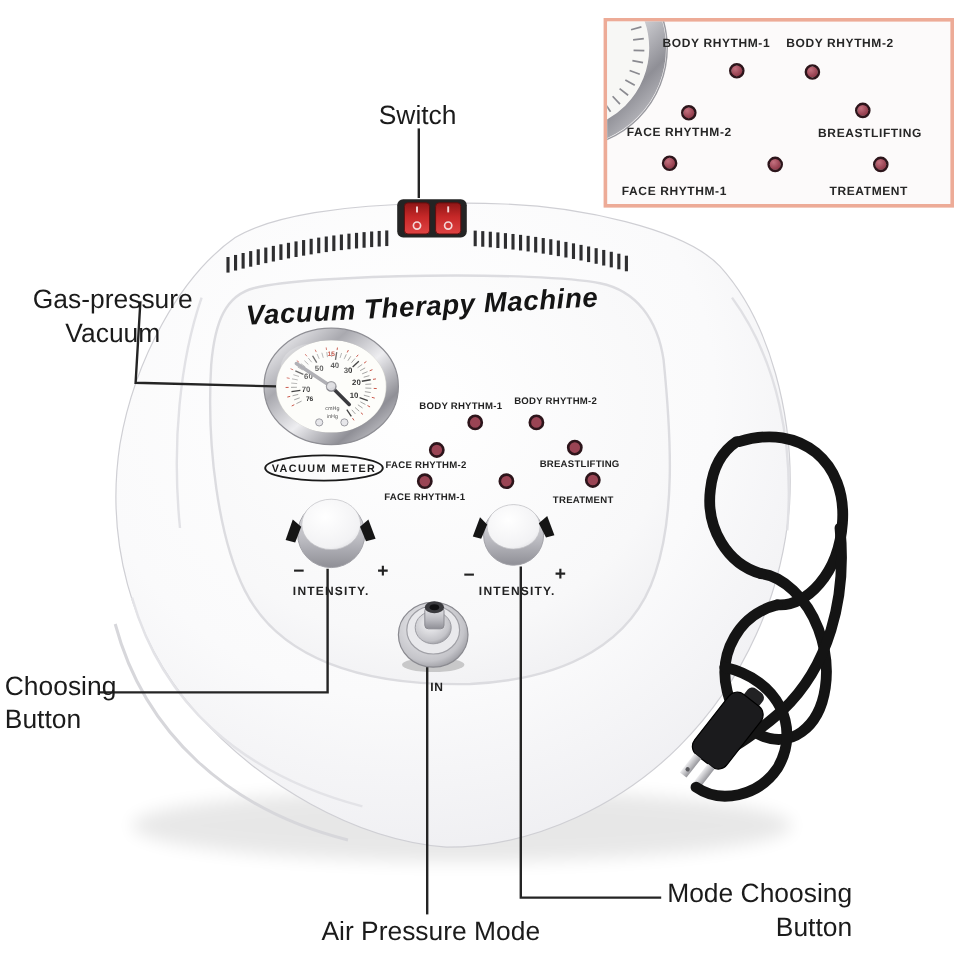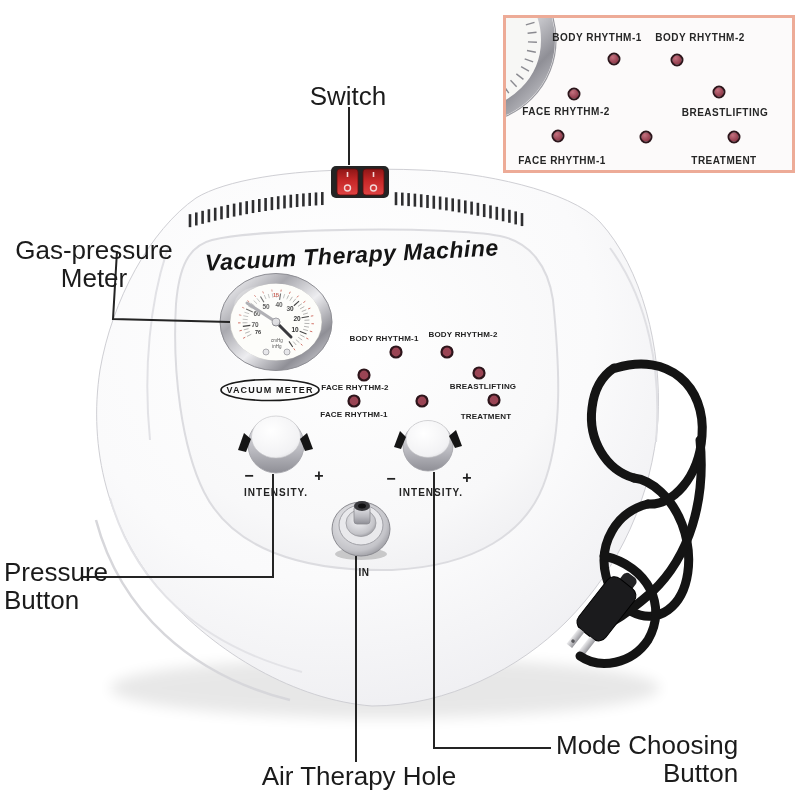--- a/index.html
+++ b/index.html
@@ -1,19 +1,19 @@
 <!DOCTYPE html>
 <html><head>
 <meta charset="utf-8">
 <style>
   html,body{margin:0;padding:0;background:#ffffff;}
   #stage{position:relative;width:800px;height:800px;background:#ffffff;overflow:hidden;
          font-family:"Liberation Sans",sans-serif;}
   #machine-svg{position:absolute;left:0;top:0;}
-  .anno{position:absolute;color:#1b1b1b;font-size:26px;line-height:28px;white-space:nowrap;}
+  .anno{position:absolute;color:#1b1b1b;font-size:22px;line-height:28px;white-space:nowrap;}
   .anno.center{text-align:center;}
   
   .inset{position:absolute;left:503px;top:15px;width:292px;height:158px;
          border:3px solid #edab97;background:#fcfafa;overflow:hidden;box-sizing:border-box;}
   .inset .ilabel{position:absolute;transform:translate(-50%,-50%);font-size:10px;font-weight:bold;
          letter-spacing:.5px;color:#262626;white-space:nowrap;}
   .inset .iled{position:absolute;width:13px;height:13px;border-radius:50%;
          background:radial-gradient(circle at 35% 30%,#c4717f,#9a4454 60%,#83323f);
          border:2px solid #2d151b;box-sizing:border-box;transform:translate(-50%,-50%);}
   .inset svg{position:absolute;left:-3px;top:-3px;}
@@ -307,28 +307,28 @@
     <polyline points="356,556 356,762"></polyline>
     <polyline points="434,472 434,748 551,748"></polyline>
   </g>
 </svg>
 
 <div class="anno center" style="left:289px;top:82px;width:118px;">
   <span>Switch</span>
 </div>
 <div class="anno center" style="left:9px;top:208px;width:170px;margin-top:28px;">
   <div>Gas-pressure</div>
-  <div>Meter</div>
+  <div>Vacuum</div>
 </div>
 <div class="anno" style="left:4px;top:558px;">
-  <div>Pressure</div>
+  <div>Choosing</div>
   <div>Button</div>
 </div>
 <div class="anno center" style="left:252px;top:762px;width:214px;">
-  <span>Air Therapy Hole</span>
+  <span>Air Pressure Mode</span>
 </div>
 <div class="anno" style="left:556px;top:731px;text-align:right;">
   <div>Mode Choosing</div>
   <div>Button</div>
 </div>
 
 <div class="inset">
   <svg id="inset-gauge-svg" width="90" height="120">
     <circle cx="-30" cy="25" r="68" fill="#f7f7f5"></circle>
     <g id="inset-ticks">

